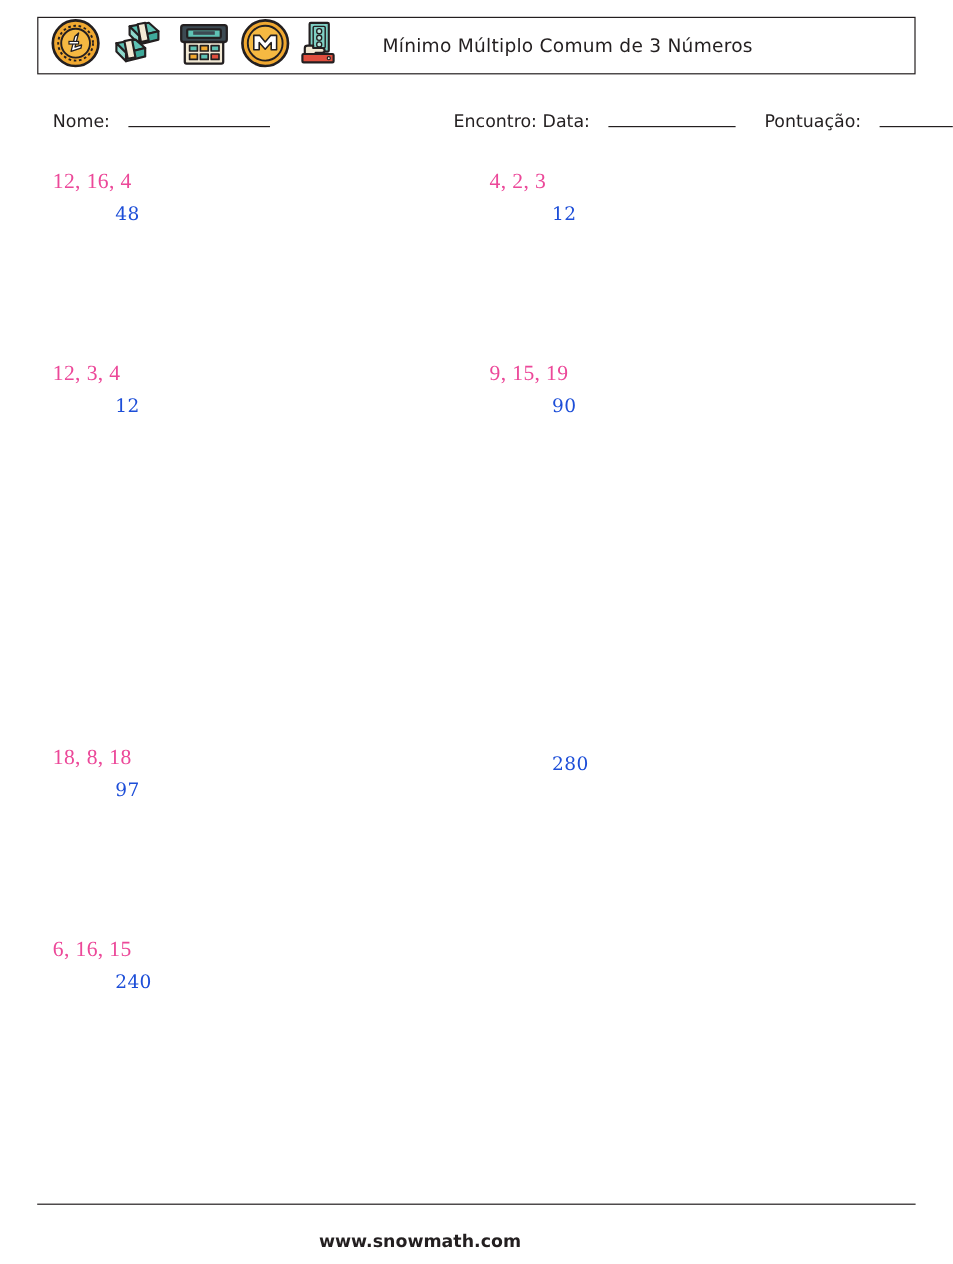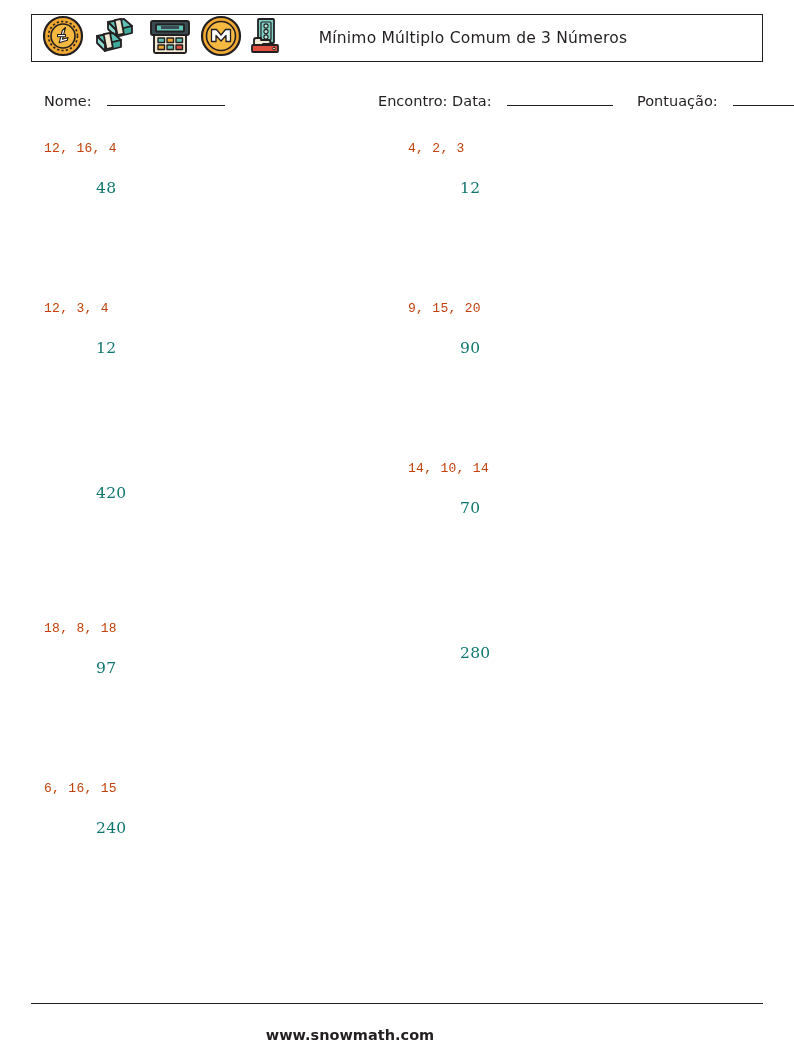--- a/index.html
+++ b/index.html
@@ -94,31 +94,31 @@
     height: 160px;
   }
   .cell {
     position: absolute;
     top: 0;
     width: 330px;
   }
   .cell-left  { left: 44px; }
   .cell-right { left: 408px; }
   .question {
-    font-size: 13px;
-    color: #c2410c;
+    font-size: 18px;
+    color: #ec4899;
     letter-spacing: .3px;
     white-space: nowrap;
-    font-family: Liberation Mono, monospace;
+    font-family: Liberation Serif, serif;
   }
   .answer {
-    margin-top: 23px;
+    margin-top: 7px;
     margin-left: 52px;
     font-size: 15.5px;
-    color: #0f766e;
+    color: #1d4ed8;
     letter-spacing: .3px;
     font-family: "DejaVu Serif", "Liberation Serif", serif;
   }
 
   
   .footer-rule {
     position: absolute;
     left: 31px;
     top: 1003px;
     width: 732px;
@@ -248,32 +248,27 @@
       <div class="answer">12</div>
     </div>
   </div>
 
   <div class="prow">
     <div class="cell cell-left">
       <div class="question">12, 3, 4</div>
       <div class="answer">12</div>
     </div>
     <div class="cell cell-right">
-      <div class="question">9, 15, 20</div>
+      <div class="question">9, 15, 19</div>
       <div class="answer">90</div>
     </div>
   </div>
 
   <div class="prow">
     <div class="cell cell-left">
-      <div class="answer">420</div>
-    </div>
-    <div class="cell cell-right">
-      <div class="question">14, 10, 14</div>
-      <div class="answer">70</div>
     </div>
   </div>
 
   <div class="prow">
     <div class="cell cell-left">
       <div class="question">18, 8, 18</div>
       <div class="answer">97</div>
     </div>
     <div class="cell cell-right">
       <div class="answer">280</div>

